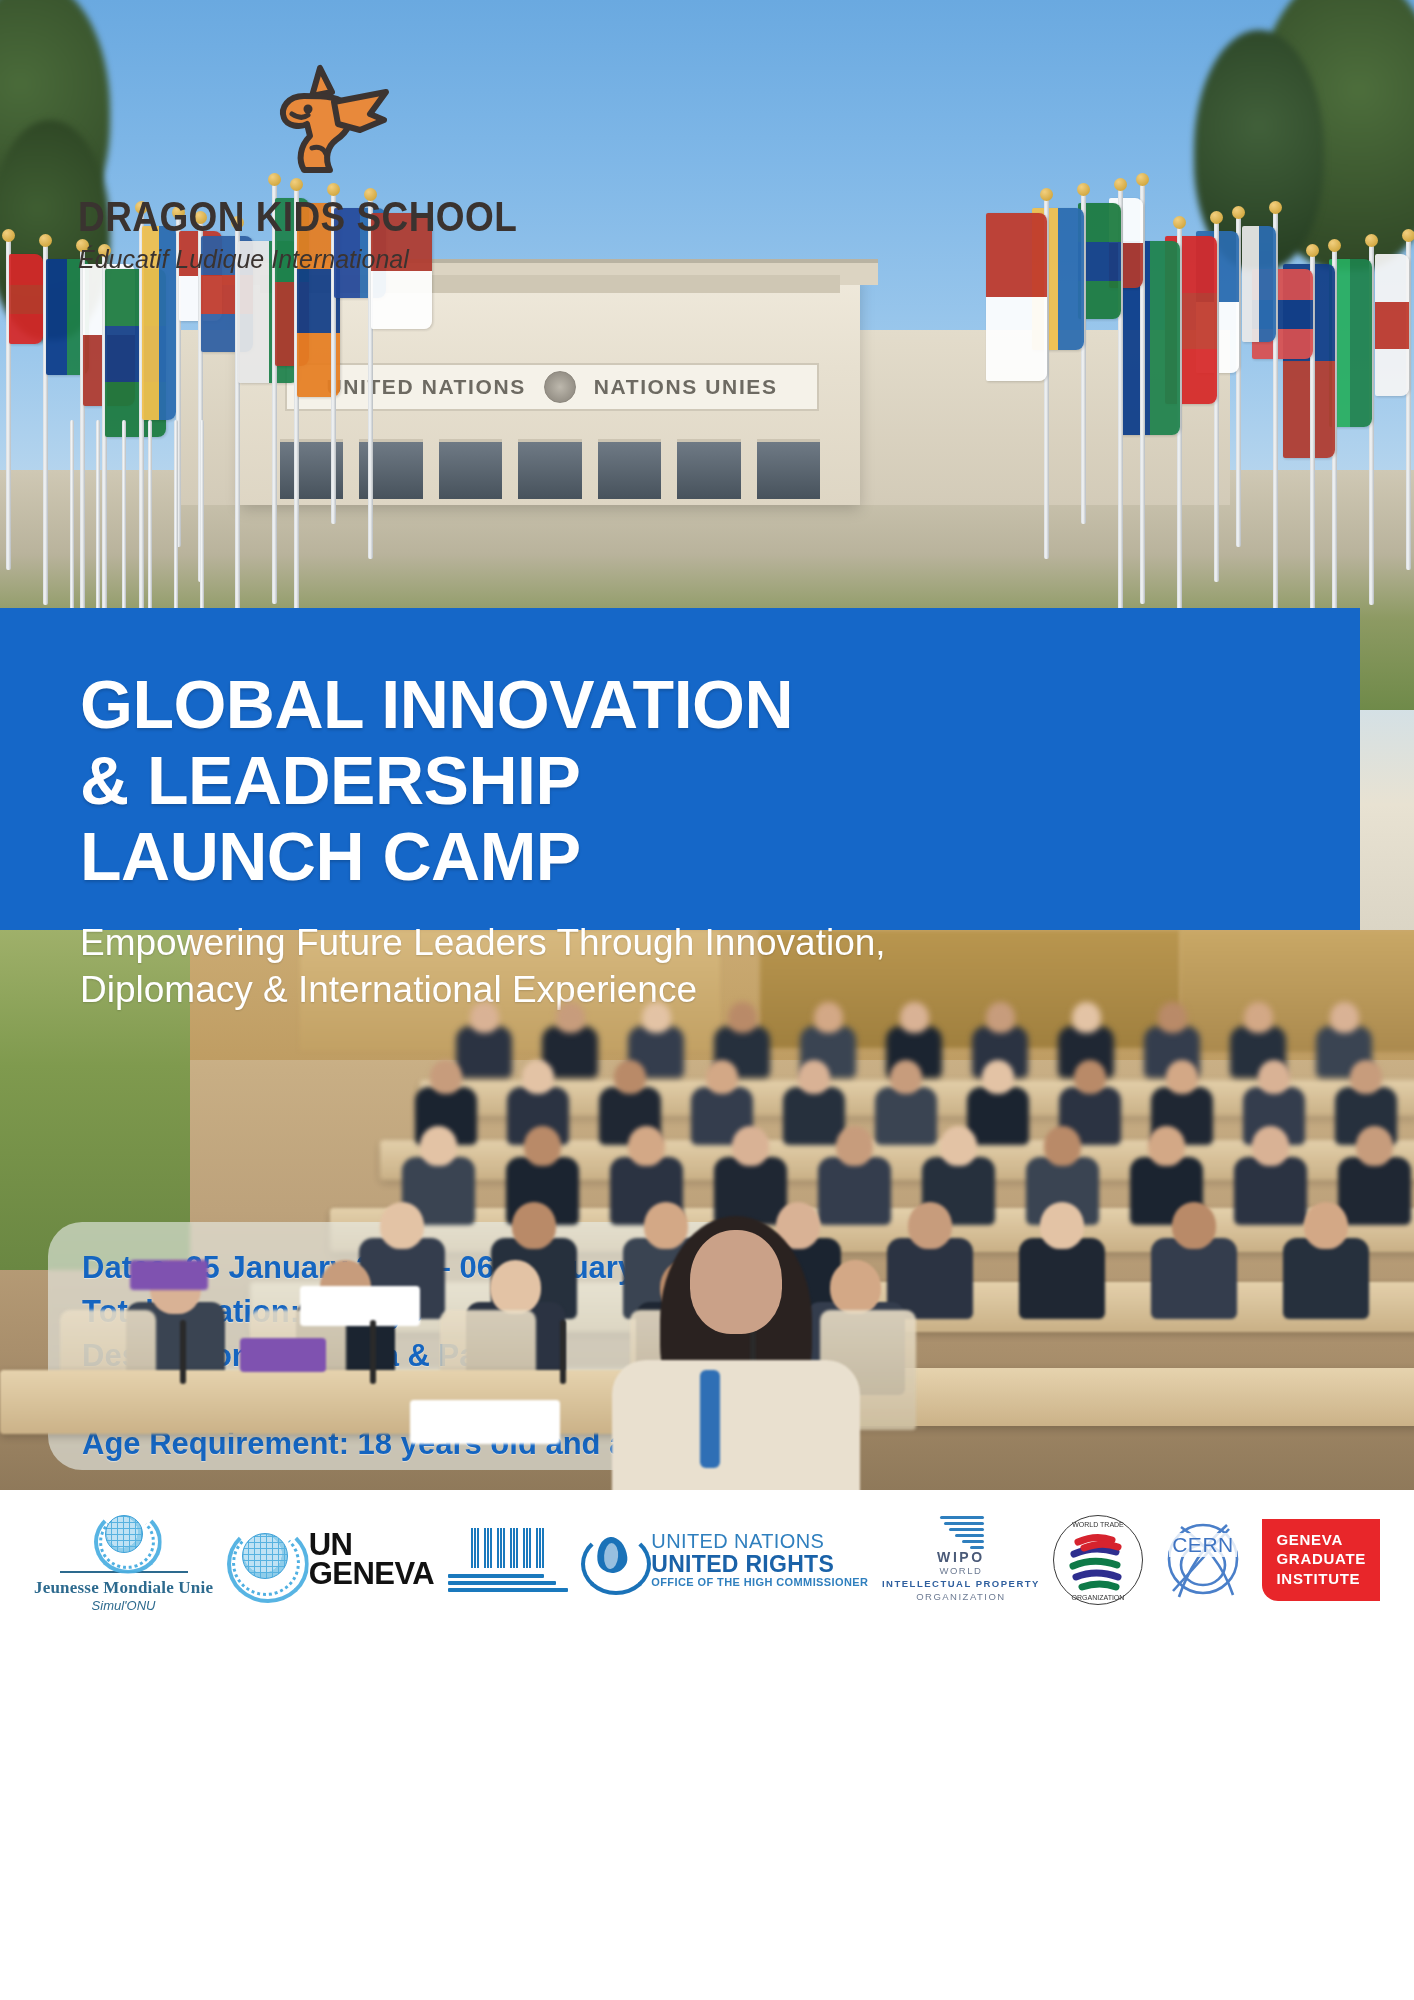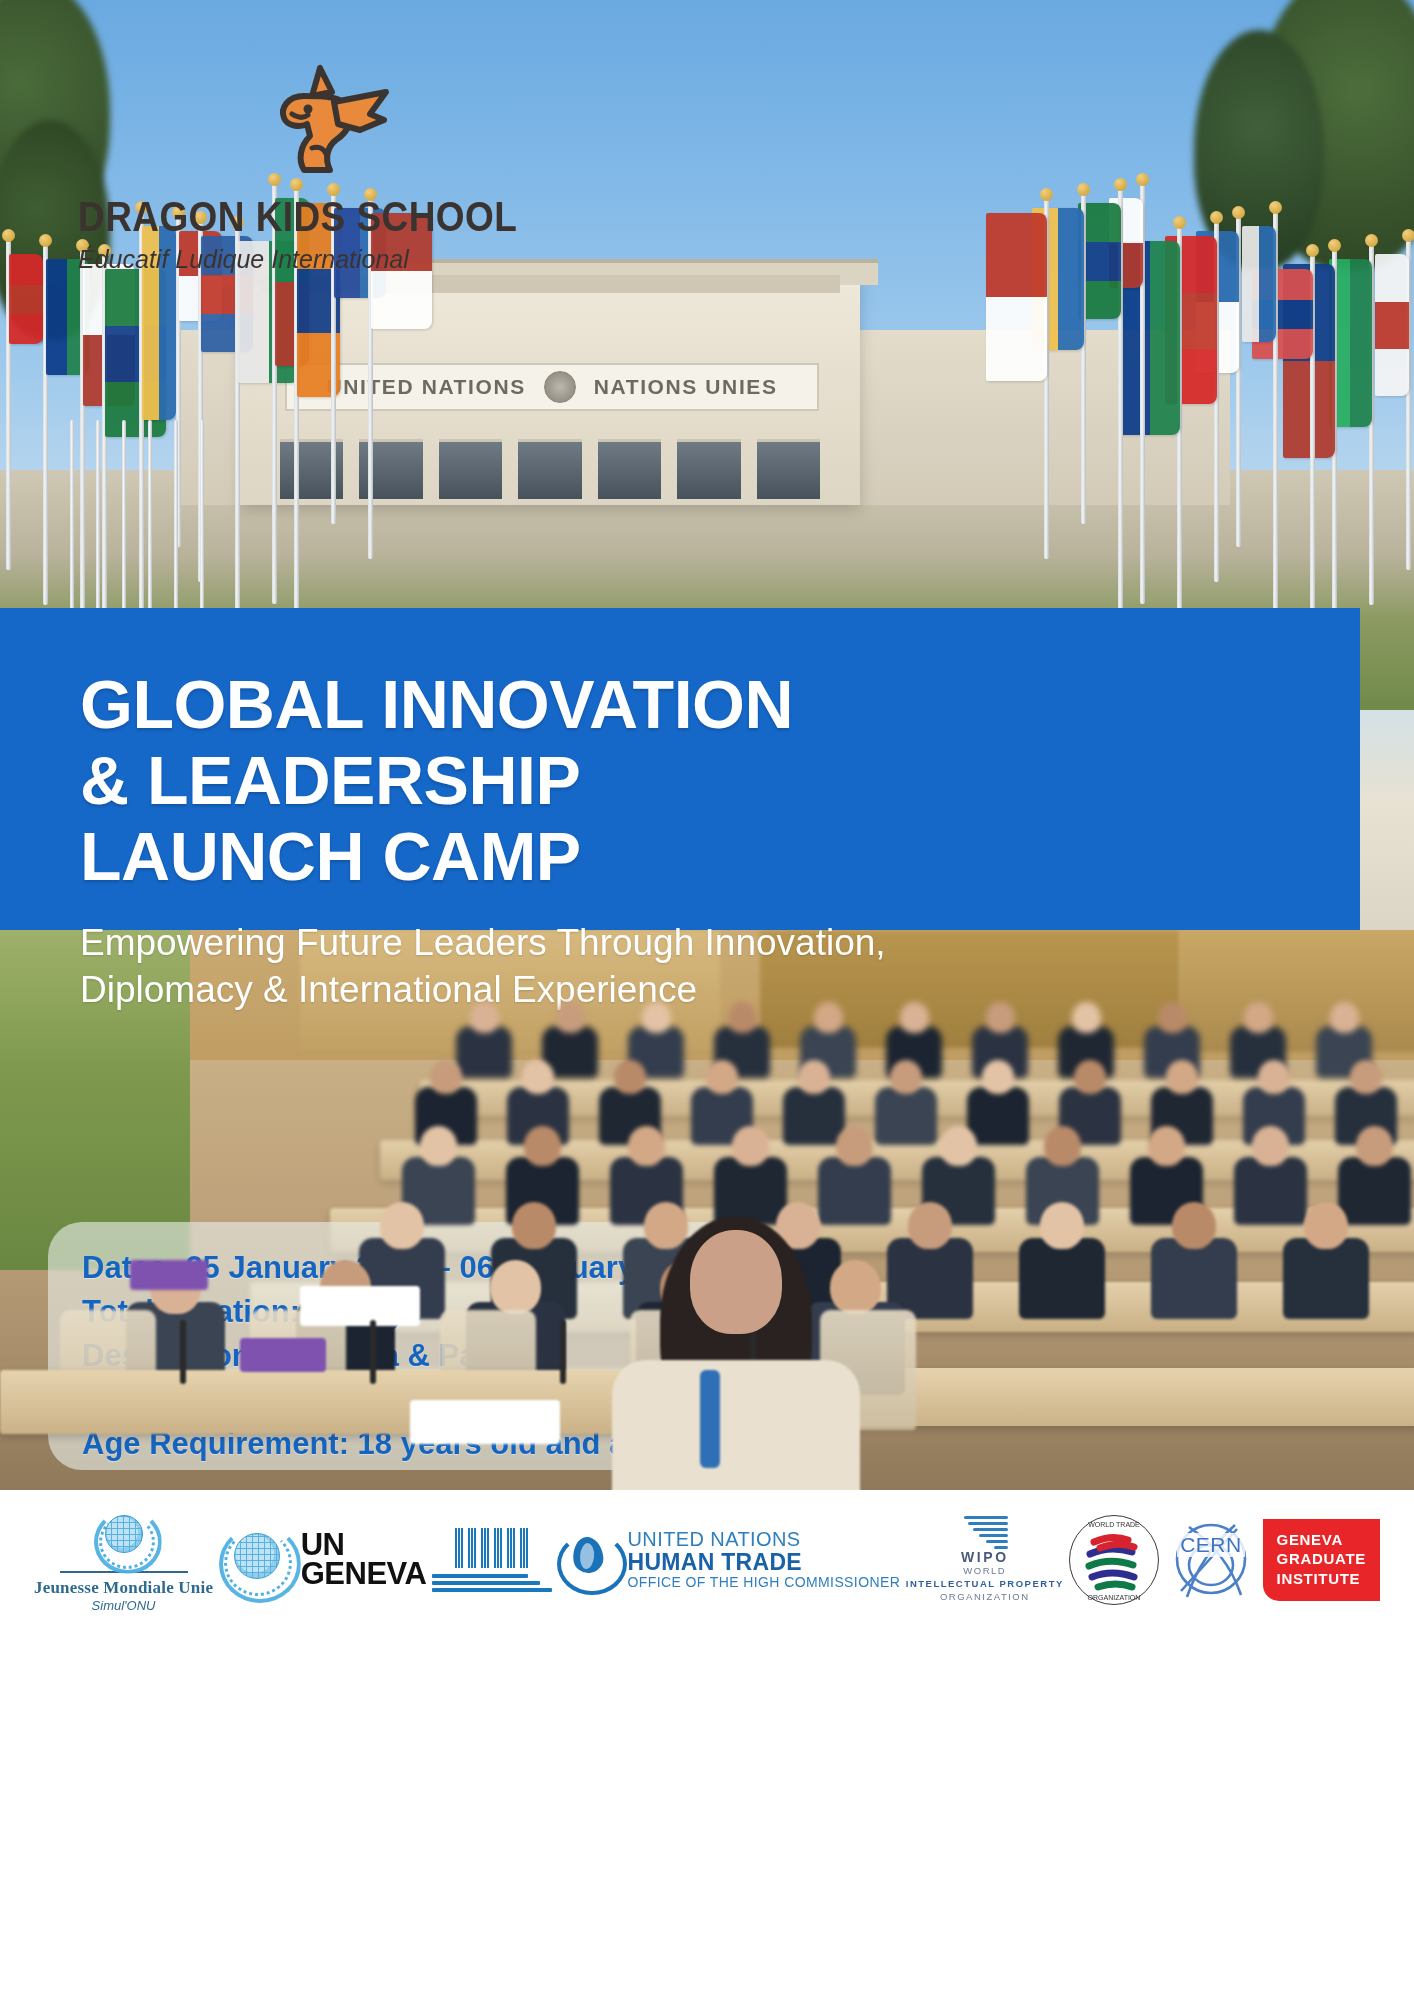--- a/index.html
+++ b/index.html
@@ -190,21 +190,21 @@
   .flame:after{
     content:"";position:absolute;left:7px;top:6px;width:14px;height:26px;
     background:#ffffff;border-radius:50%;opacity:.55;transform:rotate(10deg);
   }
   .ohchr-wreath{
     position:absolute;left:0;top:2px;width:62px;height:54px;border-radius:50%;
     border:4px solid #1a72b8;border-top-color:transparent;
   }
   .ohchr-t1{font-size:20px;color:#2f7fbe;letter-spacing:.4px;font-weight:400;line-height:1.05;}
   .ohchr-t2{font-size:23px;color:#1a62a8;letter-spacing:.3px;font-weight:800;line-height:1.05;}
-  .ohchr-t3{font-size:14px;color:#2f7fbe;letter-spacing:.4px;font-weight:400;line-height:1.2;}
+  .ohchr-t3{font-size:11px;color:#2f7fbe;letter-spacing:.4px;font-weight:700;line-height:1.2;}
 
   
   .wipo-mark{width:46px;height:34px;display:flex;flex-direction:column;gap:3px;align-items:flex-end;}
   .wipo-mark i{display:block;height:3px;background:#2f7fbe;border-radius:2px;}
   .wipo-t1{font-size:14px;font-weight:700;letter-spacing:2.6px;color:#4a5a78;line-height:1.1;}
   .wipo-t2{font-size:9.5px;letter-spacing:1.5px;color:#6d7b93;line-height:1.35;}
   .wipo-t2 b{color:#2f5f9e;font-weight:800;}
 
   
   .wto{position:relative;width:88px;height:88px;border-radius:50%;border:1.4px solid #3a3a3a;}
@@ -549,21 +549,21 @@
       </div>
 
       <div class="logo">
         <div class="logo-row">
           <div class="ohchr-mark">
             <div class="ohchr-wreath"></div>
               <div class="flame"></div>
           </div>
           <div>
             <div class="ohchr-t1">UNITED NATIONS</div>
-            <div class="ohchr-t2">HUMAN TRADE</div>
+            <div class="ohchr-t2">UNITED RIGHTS</div>
             <div class="ohchr-t3">OFFICE OF THE HIGH COMMISSIONER</div>
           </div>
         </div>
       </div>
 
       <div class="logo">
         <div class="wipo-mark">
           <i style="width:44px"></i>
             <i style="width:40px"></i>
             <i style="width:35px"></i>

